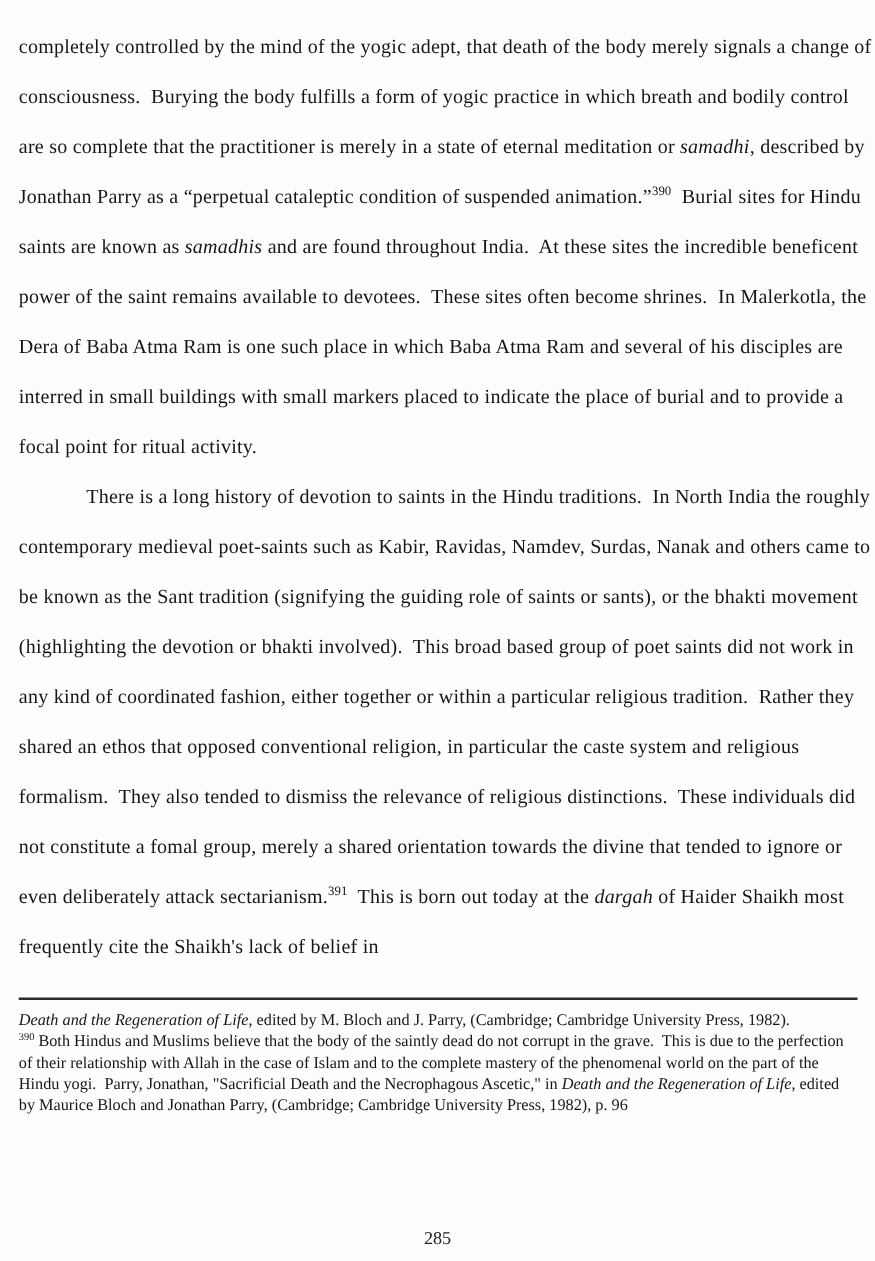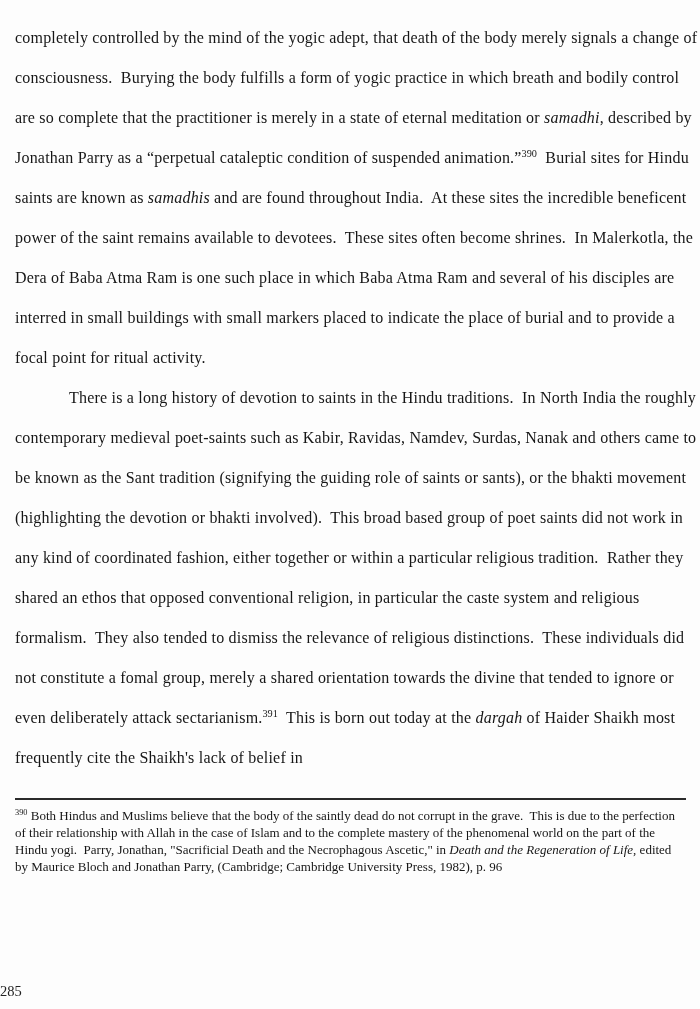--- a/index.html
+++ b/index.html
@@ -58,34 +58,35 @@
   }
   .footnotes p {
     margin: 0;
     white-space: pre-wrap;
   }
   .page-number {
     position: absolute;
     bottom: 9px;
     left: 0;
     width: 100%;
-    text-align: left;
+    text-align: center;
     font-size: 14.5px;
     color: #222222;
   }
 </style>
 </head>
 <body>
 
 <div class="page">
   <div class="body-text">
       <p><span>completely controlled by the mind of the yogic adept, that death of the body merely signals a change of consciousness.  Burying the body fulfills a form of yogic practice in which breath and bodily control are so complete that the practitioner is merely in a state of eternal meditation or </span><span class="it">samadhi</span><span>, described by Jonathan Parry as a “perpetual cataleptic condition of suspended animation.”</span><span class="sup">390</span><span>  Burial sites for Hindu saints are known as </span><span class="it">samadhis</span><span> and are found throughout India.  At these sites the incredible beneficent power of the saint remains available to devotees.  These sites often become shrines.  In Malerkotla, the Dera of Baba Atma Ram is one such place in which Baba Atma Ram and several of his disciples are interred in small buildings with small markers placed to indicate the place of burial and to provide a focal point for ritual activity.</span></p>
       <p class="indent"><span>There is a long history of devotion to saints in the Hindu traditions.  In North India the roughly contemporary medieval poet-saints such as Kabir, Ravidas, Namdev, Surdas, Nanak and others came to be known as the Sant tradition (signifying the guiding role of saints or sants), or the bhakti movement (highlighting the devotion or bhakti involved).  This broad based group of poet saints did not work in any kind of coordinated fashion, either together or within a particular religious tradition.  Rather they shared an ethos that opposed conventional religion, in particular the caste system and religious formalism.  They also tended to dismiss the relevance of religious distinctions.  These individuals did not constitute a fomal group, merely a shared orientation towards the divine that tended to ignore or even deliberately attack sectarianism.</span><span class="sup">391</span><span>  This is born out today at the </span><span class="it">dargah</span><span> of Haider Shaikh most frequently cite the Shaikh's lack of belief in</span></p>
     </div>
 
   <div class="footnote-rule"></div>
 
   <div class="footnotes">
+      <p><span class="it">Death and the Regeneration of Life</span><span>, edited by M. Bloch and J. Parry, (Cambridge; Cambridge University Press, 1982).</span></p>
       <p><span class="sup">390</span><span> Both Hindus and Muslims believe that the body of the saintly dead do not corrupt in the grave.  This is due to the perfection of their relationship with Allah in the case of Islam and to the complete mastery of the phenomenal world on the part of the Hindu yogi.  Parry, Jonathan, "Sacrificial Death and the Necrophagous Ascetic," in </span><span class="it">Death and the Regeneration of Life</span><span>, edited by Maurice Bloch and Jonathan Parry, (Cambridge; Cambridge University Press, 1982), p. 96</span></p>
     </div>
 
   <div class="page-number">285</div>
 </div>
 
 </body></html>

